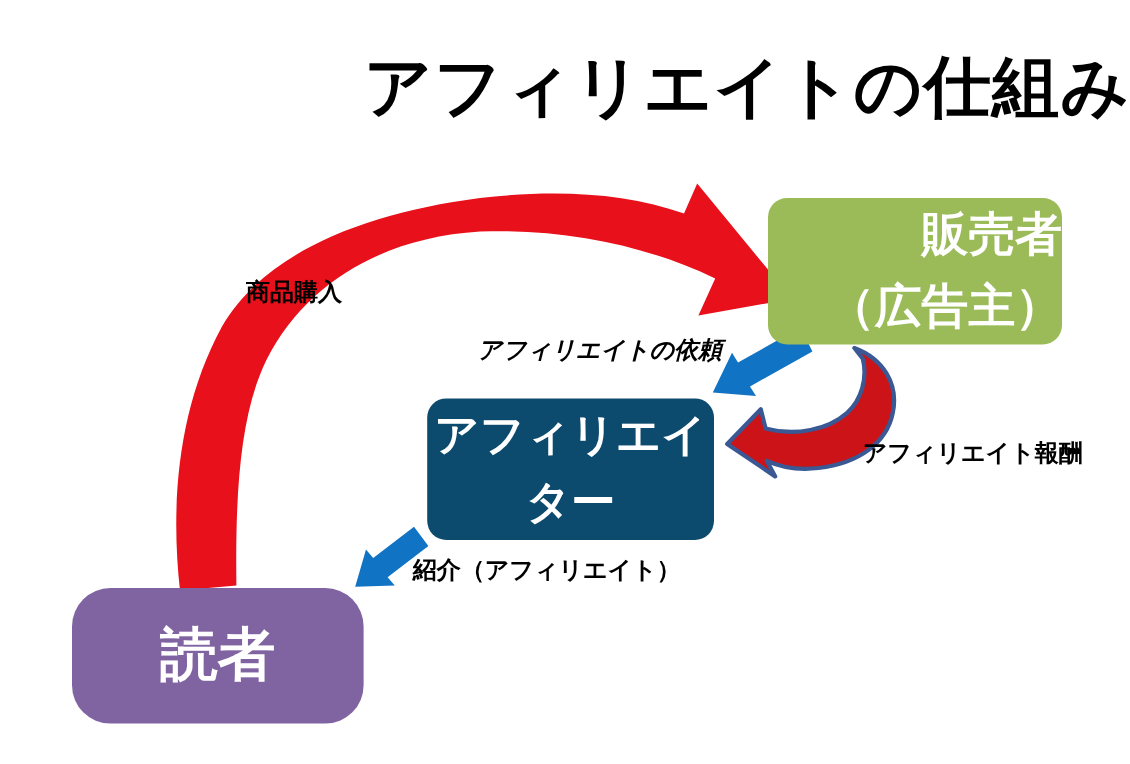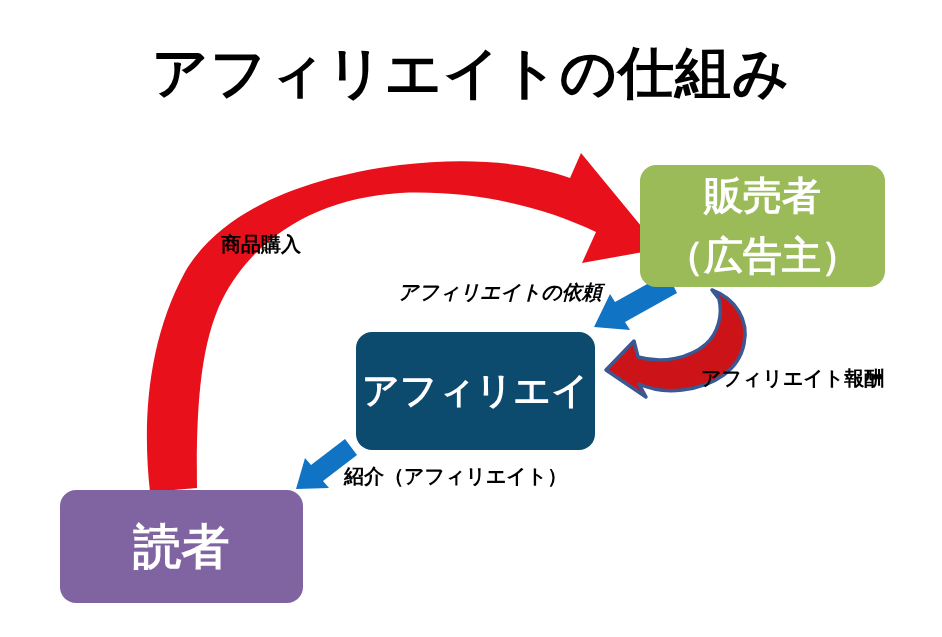--- a/index.html
+++ b/index.html
@@ -8,64 +8,64 @@
     width:942px;height:637px;
     background:#ffffff;
     overflow:hidden;
     font-family:"Liberation Sans","DejaVu Sans",sans-serif;
     color:#000;
   }
   #arrow-layer{position:absolute;left:0;top:0;width:942px;height:637px;}
   .page-title{
     position:absolute;
     left:0;top:36px;width:942px;
-    text-align:center;
+    text-align:right;
     font-size:56px;
     font-weight:600;
     letter-spacing:1px;
     color:#000;
     white-space:nowrap;
   }
   .node{
     position:absolute;
     border-radius:16px;
     color:#fff;
     display:flex;
     flex-direction:column;
     align-items:center;
     justify-content:center;
     text-align:center;
     font-weight:bold;
   }
   .node-seller{
     left:640px;top:165px;width:245px;height:122px;
     background:#9BBB59;
-    font-size:39px;line-height:60px;
+    font-size:39px;line-height:60px;align-items:flex-end;
   }
   .node-affiliater{
     left:356px;top:332px;width:239px;height:118px;
     background:#0c4a6e;
     font-size:37px;line-height:56px;
   }
   .node-reader{
     left:60px;top:490px;width:243px;height:113px;
     background:#8064A2;
-    font-size:48px;line-height:56px;
+    font-size:48px;line-height:56px;border-radius:32px;
   }
   .edge-label{
     position:absolute;
     font-size:20px;
     font-weight:bold;
     color:#000;
     white-space:nowrap;
     line-height:25px;
   }
-  .label-purchase{left:205px;top:232px;margin-left:16px;}
+  .label-purchase{left:205px;top:232px;}
   .label-request{left:398px;top:280px;font-style:italic;}
-  .label-reward{left:693px;top:366px;text-align:center;}
+  .label-reward{left:711px;top:366px;text-align:center;}
   .label-referral{left:344px;top:464px;}
 </style>
 </head>
 <body>
 
 <div id="stage">
 
   <svg id="arrow-layer" viewBox="0 0 942 637" xmlns="http://www.w3.org/2000/svg" aria-hidden="true">
 
     <path fill="#E8101A" d="M 150 492
@@ -100,20 +100,21 @@
 
   <div class="page-title">アフィリエイトの仕組み</div>
 
   <div class="node node-seller">
     <span>販売者</span>
     <span>（広告主）</span>
   </div>
 
   <div class="node node-affiliater">
     <span>アフィリエイ</span>
+    <span>ター</span>
   </div>
 
   <div class="node node-reader">
     <span>読者</span>
   </div>
 
   <div class="edge-label label-purchase">商品購入</div>
 
   <div class="edge-label label-request">アフィリエイトの依頼</div>
 

